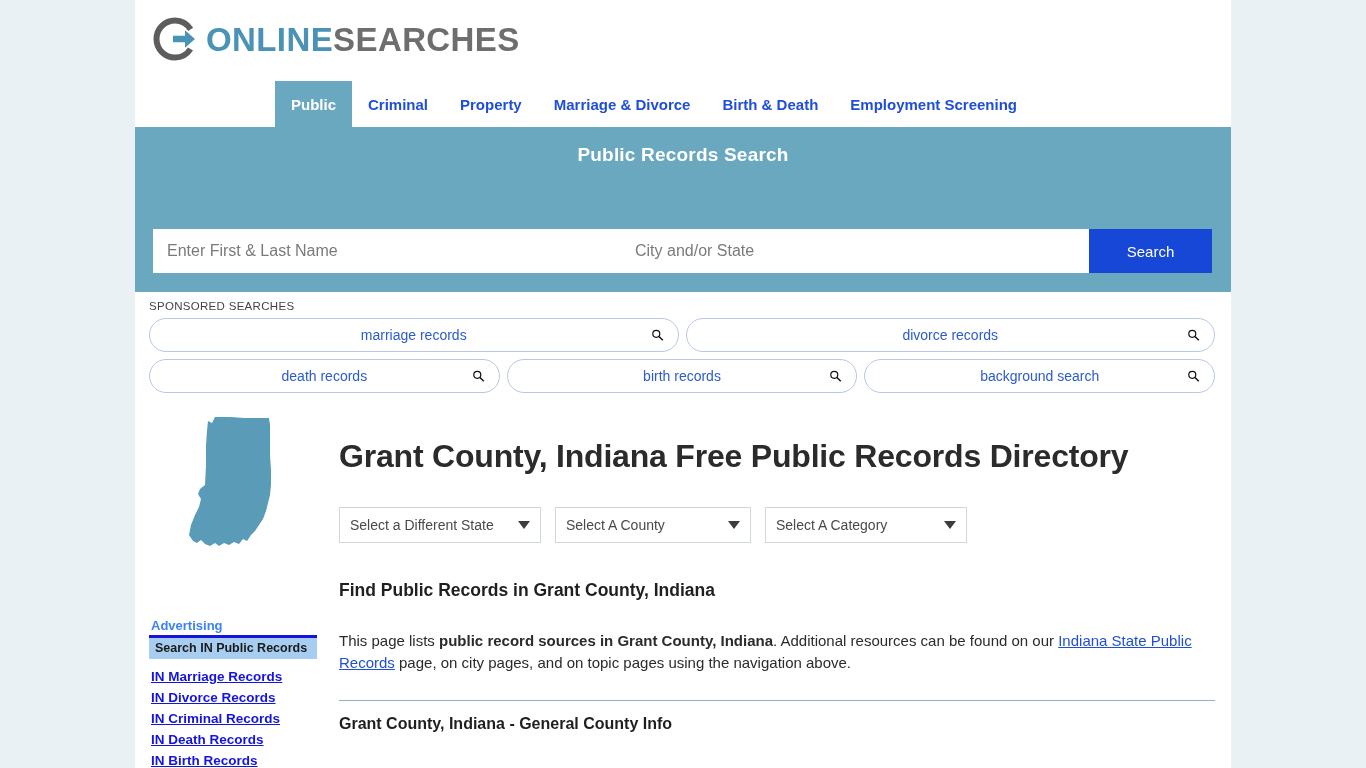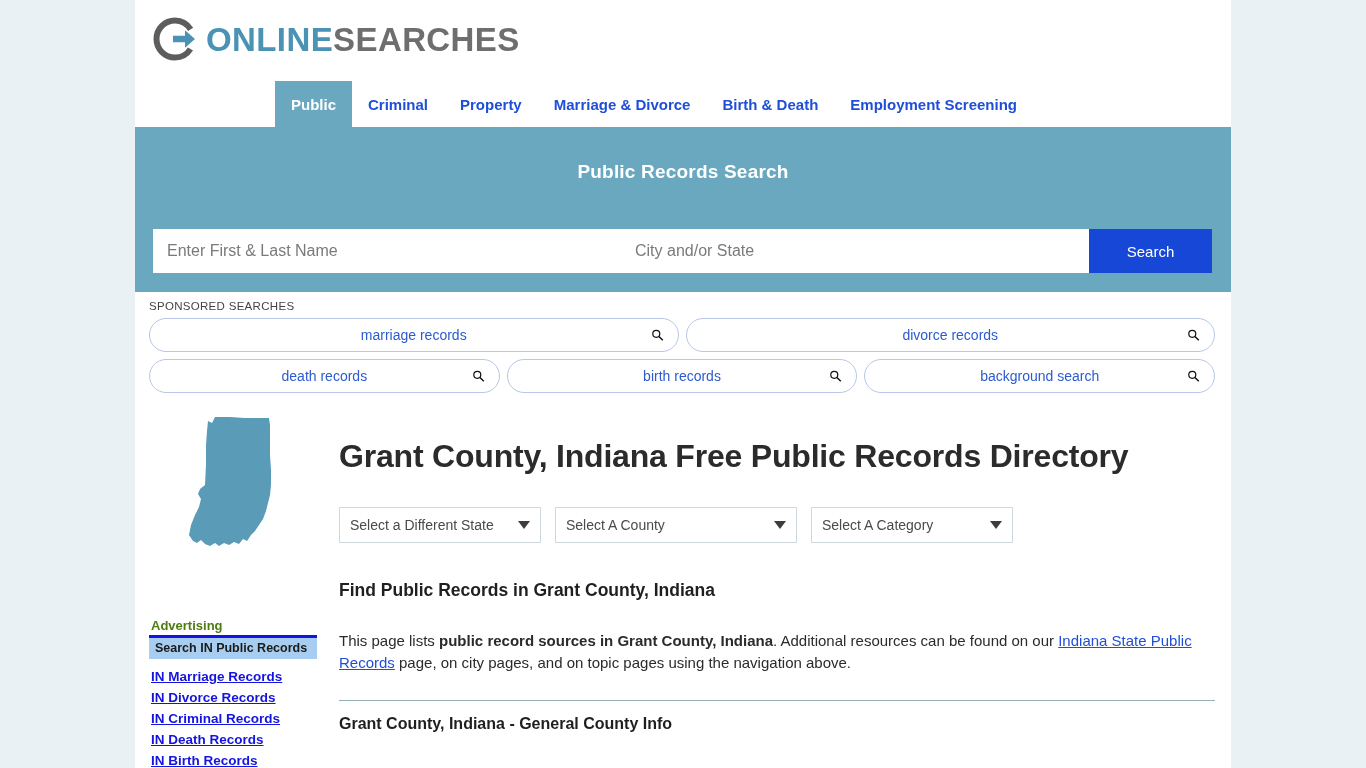--- a/index.html
+++ b/index.html
@@ -78,21 +78,21 @@
   .banner {
     background: #6aa8c0;
     height: 165px;
     position: relative;
   }
   .banner-title {
     text-align: center;
     color: #ffffff;
     font-size: 19px;
     font-weight: bold;
-    padding-top: 34px;
+    padding-top: 17px;
     letter-spacing: 0.2px;
   }
   .banner-form {
     position: absolute;
     left: 18px;
     top: 102px;
     right: 16px;
     display: flex;
     border-radius: 7px;
   }
@@ -175,21 +175,21 @@
     height: 145px;
     display: flex;
     align-items: flex-start;
     justify-content: center;
     padding-top: 2px;
   }
   .state-map { width: 96px; height: 135px; display:block; }
   .ad-heading {
     font-size: 13px;
     font-weight: bold;
-    color: #4d7c0f;
+    color: #3b82f6;
     margin-top: 60px;
     margin-bottom: 2px;
     padding-left: 2px;
   }
   .ad-box {
     border-top: 3px solid #1414e0;
     background: #a7cdf0;
     padding: 3px 6px 4px 6px;
   }
   .ad-box-title {
@@ -234,21 +234,21 @@
     height: 36px;
     border: 1px solid #cfd9dd;
     background: #fff;
     display: flex;
     align-items: center;
     padding: 0 10px;
     position: relative;
     cursor: pointer;
   }
   #select-state { width: 202px; }
-  #select-county { width: 242px; }
+  #select-county { width: 196px; }
   #select-category { width: 202px; }
   .select-label {
     font-size: 14px;
     color: #4a4a4a;
   }
   .select-arrow {
     position: absolute;
     right: 10px;
     top: 50%;
     transform: translateY(-50%);

